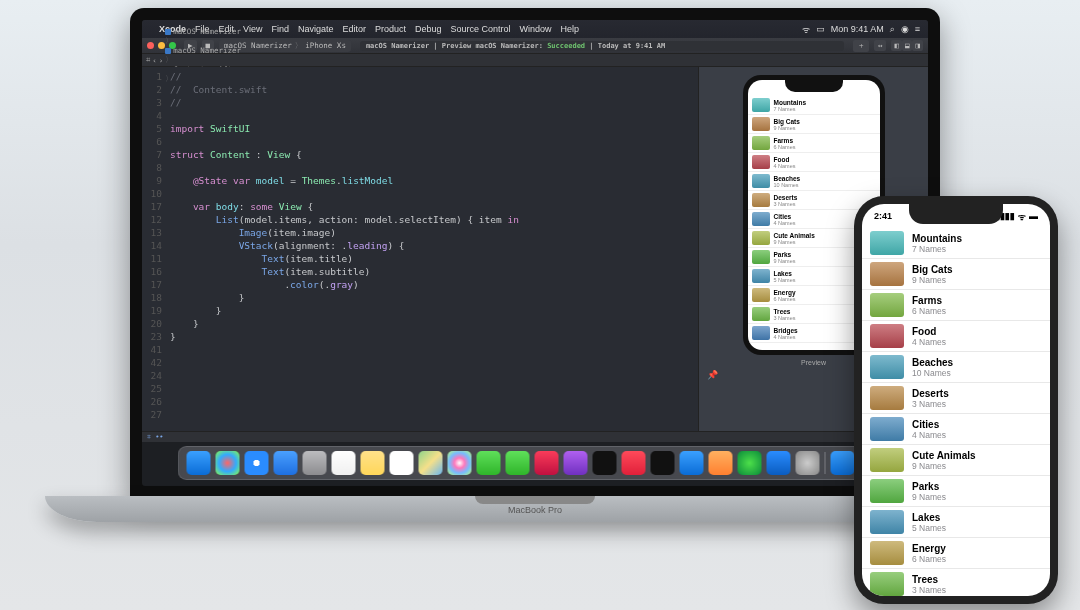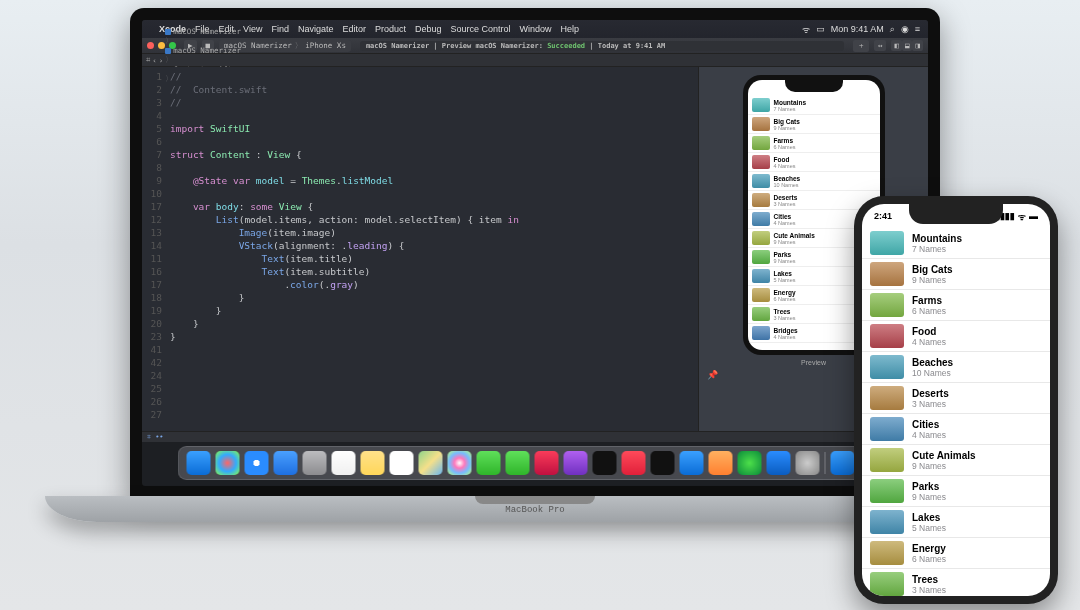--- a/index.html
+++ b/index.html
@@ -22,21 +22,20 @@
     background:#0e0e0e; border-radius:14px 14px 0 0;
     padding:12px; position:relative;
     box-shadow:0 10px 30px rgba(0,0,0,.4);
   }
   .mb-display { width:100%; height:100%; border-radius:3px; overflow:hidden; background:#1d1f23; position:relative; }
   .mb-base {
     width:980px; height:26px; background:linear-gradient(#babec2,#9ea2a6);
     border-radius:0 0 60px 60px / 0 0 30px 30px;
     position:relative; margin-top:-2px;
     box-shadow:0 10px 20px rgba(0,0,0,.3);
-    font-family:Liberation Mono, monospace;
   }
   .mb-notch { width:120px; height:8px; background:#888; border-radius:0 0 8px 8px; position:absolute; left:50%; top:0; transform:translateX(-50%); }
   .mb-label { position:absolute; left:50%; top:9px; transform:translateX(-50%); font-size:9px; color:#555; }
 
   
   .menubar {
     height:18px; width:100%;
     background:linear-gradient(rgba(40,42,50,.95),rgba(35,37,45,.95));
     display:flex; align-items:center; color:#ddd; font-size:9px;
     padding:0 8px; gap:9px;

